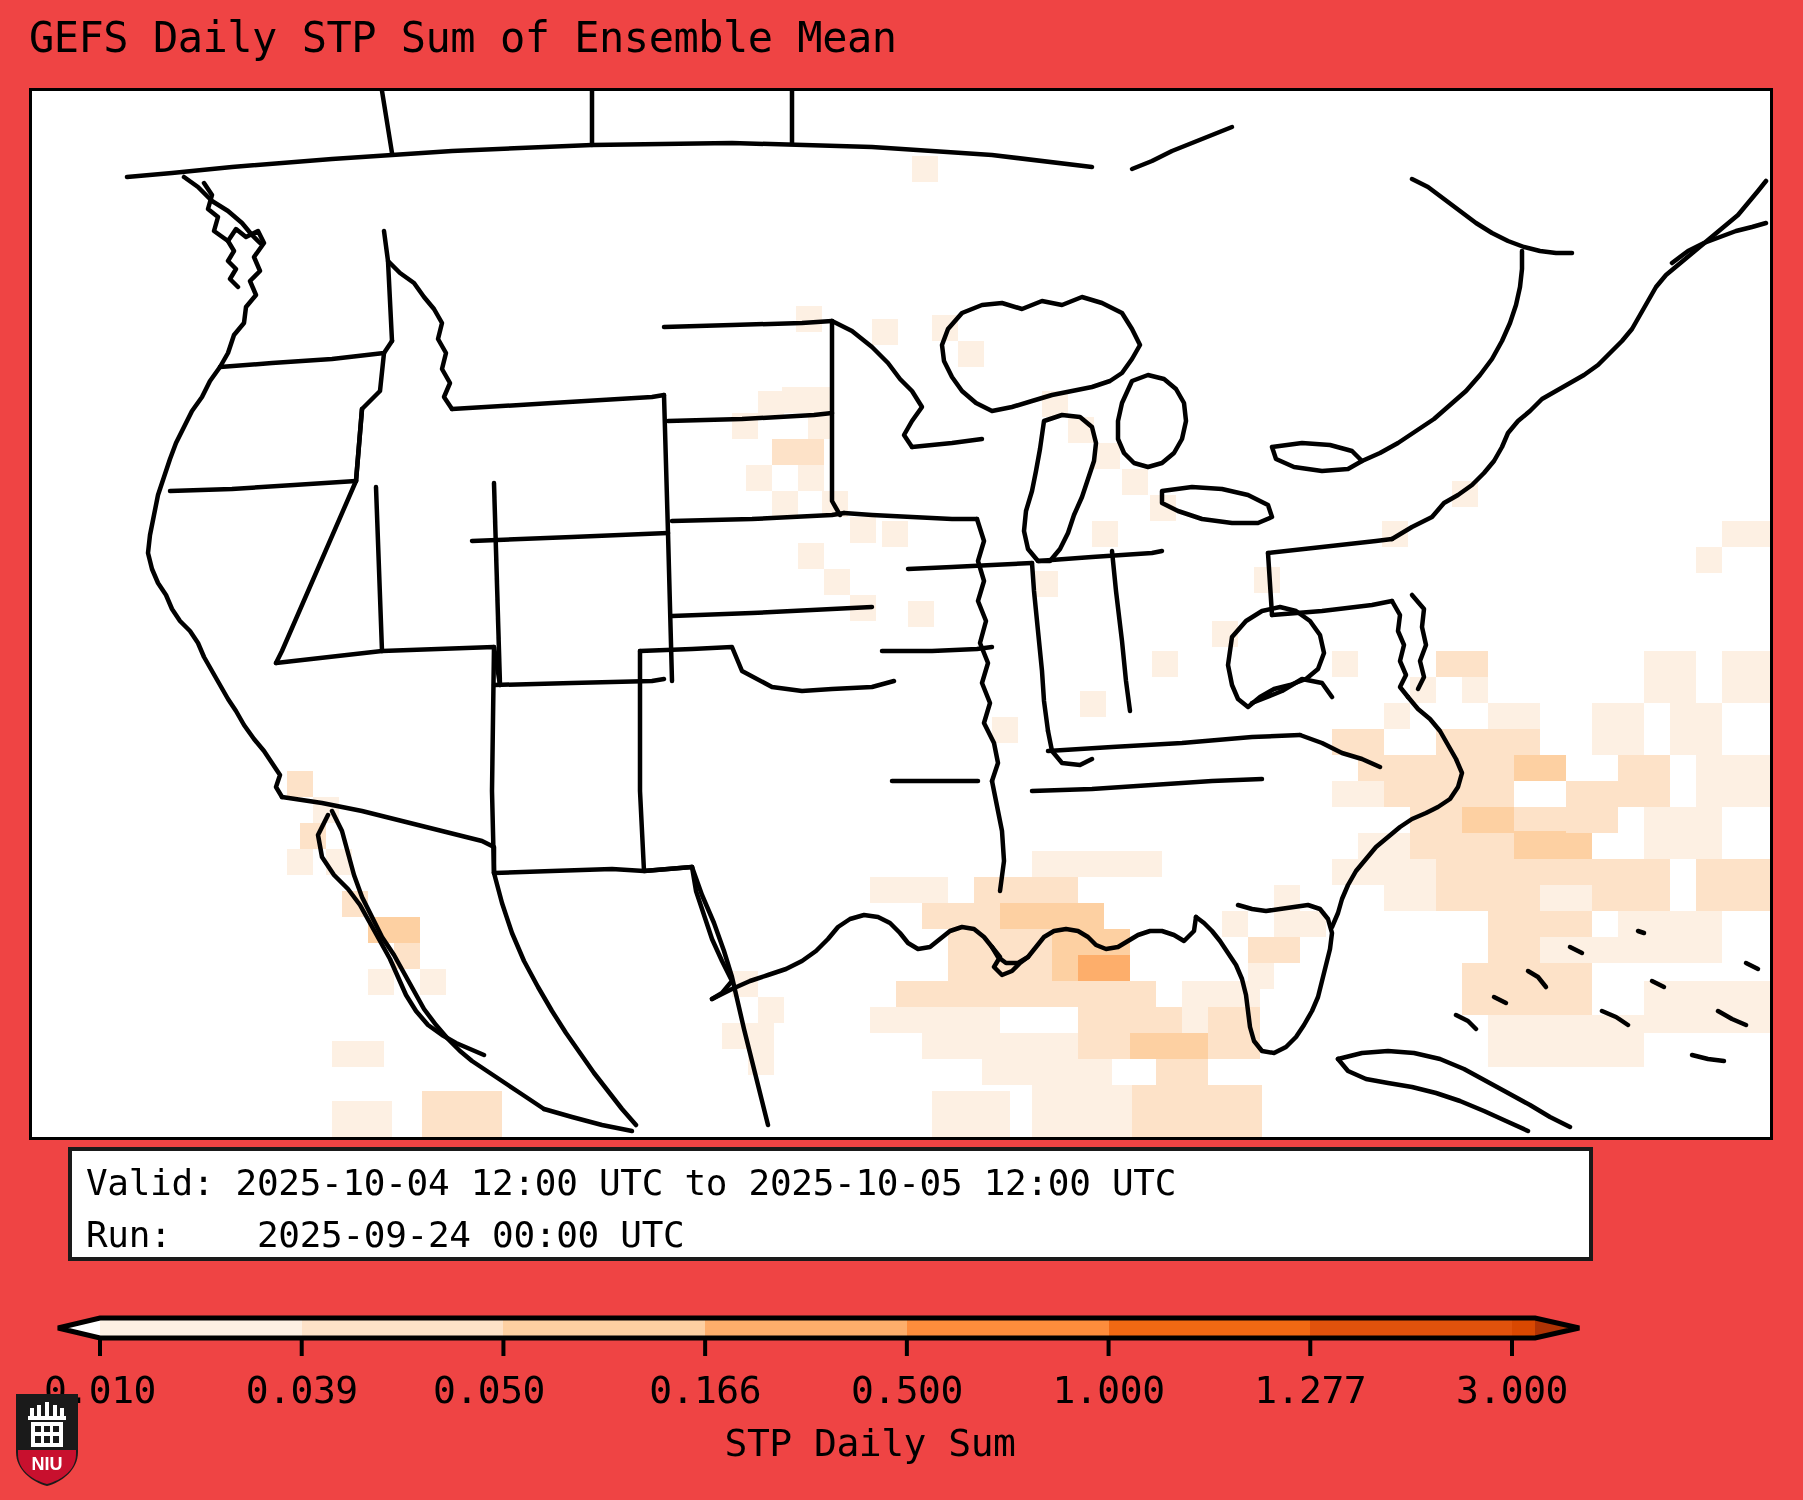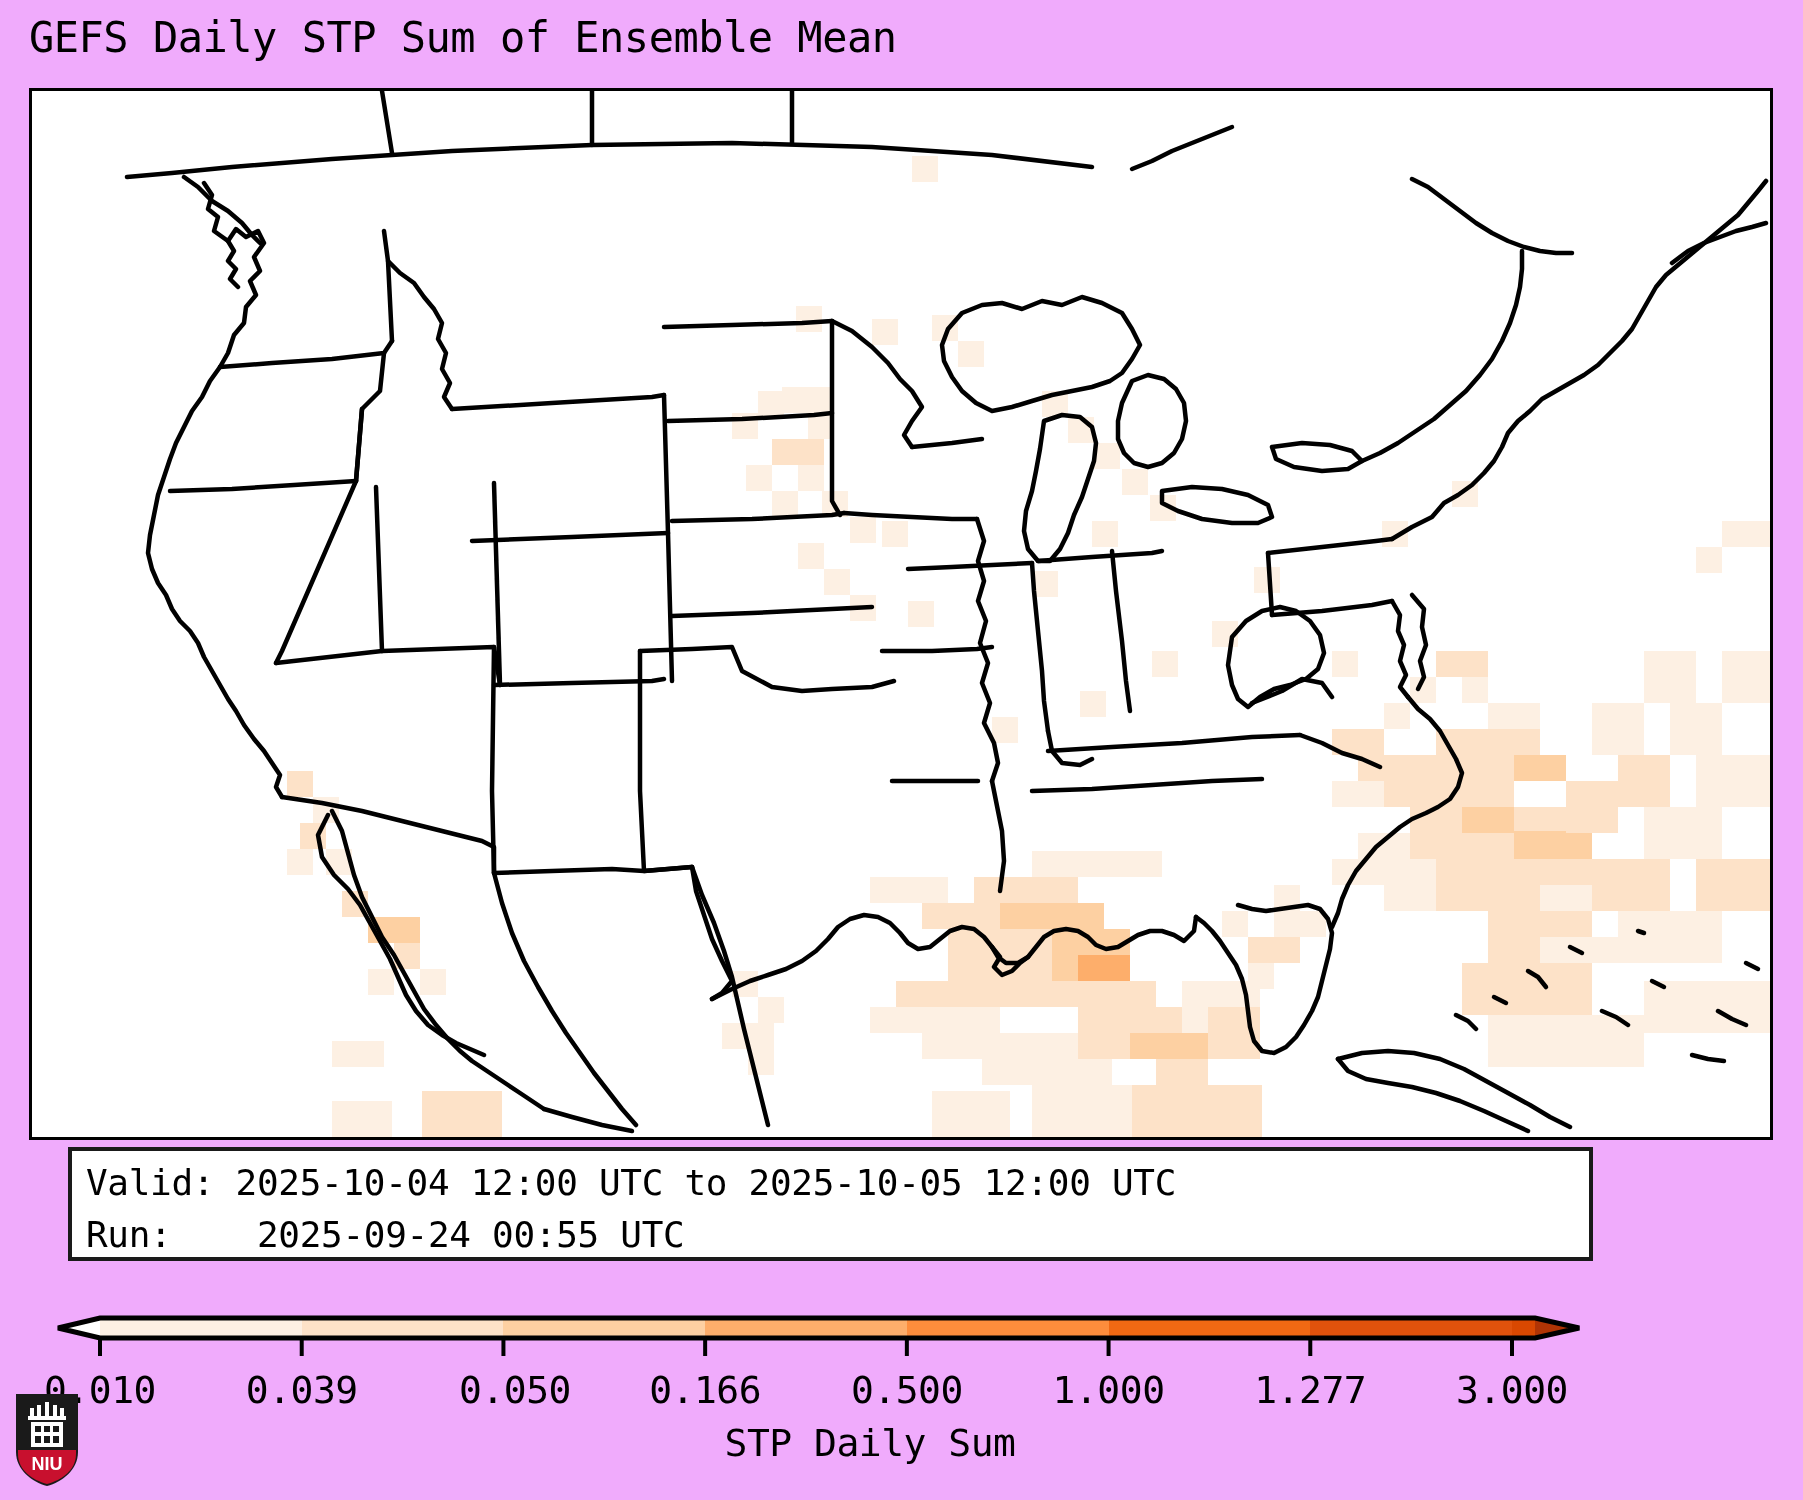--- a/index.html
+++ b/index.html
@@ -1,18 +1,18 @@
 <!DOCTYPE html>
 <html><head>
 <meta charset="utf-8">
 <style>
   html,body{margin:0;padding:0;background:#ffffff;}
   body{width:1803px;height:1500px;position:relative;font-family:"DejaVu Sans Mono","Liberation Mono",monospace;}
 
-  #root{position:absolute;inset:0;background:#f0abfc;}
+  #root{position:absolute;inset:0;background:#ef4444;}
 
   
   #title{
     position:absolute;left:29px;top:12px;
     font-size:42px;line-height:52px;color:#000;
     font-family:"DejaVu Sans Mono","Liberation Mono",monospace;
     letter-spacing:-0.5px;white-space:nowrap;
   }
 
   
@@ -329,21 +329,21 @@
             L1508,160 L1524,162 L1540,162"></path>
           <path d="M1330,370 L1348,362 L1366,352 L1384,340 L1402,328 L1418,314 L1434,300 L1448,284
             L1460,268 L1470,250 L1478,232 L1484,214 L1488,196 L1490,178 L1490,160"></path>
         </g>
       </g>
     </svg>
   </div>
 
   <div id="info-box">
     <div class="info-line">Valid: 2025-10-04 12:00 UTC to 2025-10-05 12:00 UTC</div>
-    <div class="info-line">Run:    2025-09-24 00:55 UTC</div>
+    <div class="info-line">Run:    2025-09-24 00:00 UTC</div>
   </div>
 
   <div id="cbar-wrap">
     <svg id="cbar-svg" width="1803" height="70" viewBox="0 0 1803 70">
       <g id="cbar-bands" shape-rendering="crispEdges">
           <polygon points="58,36 100,26 100,46" fill="#ffffff"></polygon>
           <rect x="100" y="26" width="202.21428571428572" height="20" fill="#fdf0e3"></rect>
           <rect x="301.7142857142857" y="26" width="202.21428571428572" height="20" fill="#fde2c8"></rect>
           <rect x="503.42857142857144" y="26" width="202.21428571428572" height="20" fill="#fdd0a2"></rect>
           <rect x="705.1428571428571" y="26" width="202.21428571428572" height="20" fill="#fdae6b"></rect>
@@ -362,21 +362,21 @@
           <line x1="1108.5714285714287" y1="46" x2="1108.5714285714287" y2="64"></line>
           <line x1="1310.2857142857142" y1="46" x2="1310.2857142857142" y2="64"></line>
           <line x1="1512" y1="46" x2="1512" y2="64"></line>
         </g>
       <path id="cbar-outline" fill="none" stroke="#000" stroke-width="5" stroke-linejoin="miter" d="M100,26 L1535.1,26 L1579.2,36 L1535.1,46 L100,46 L58,36 Z"></path>
     </svg>
   </div>
   <div id="cbar-ticklabels">
       <div class="cb-tick-label" style="left: 100px;">0.010</div>
       <div class="cb-tick-label" style="left: 301.714px;">0.039</div>
-      <div class="cb-tick-label" style="left: 515px;">0.050</div>
+      <div class="cb-tick-label" style="left: 489px;">0.050</div>
       <div class="cb-tick-label" style="left: 705.143px;">0.166</div>
       <div class="cb-tick-label" style="left: 906.857px;">0.500</div>
       <div class="cb-tick-label" style="left: 1108.57px;">1.000</div>
       <div class="cb-tick-label" style="left: 1310.29px;">1.277</div>
       <div class="cb-tick-label" style="left: 1512px;">3.000</div>
     </div>
   <div id="cbar-axis-label">STP Daily Sum</div>
 
   <svg id="niu-logo" viewBox="0 0 66 96">
     <path d="M2,2 L64,2 L64,60 C64,78 48,90 33,94 C18,90 2,78 2,60 Z" fill="#1a1a1a"></path>

